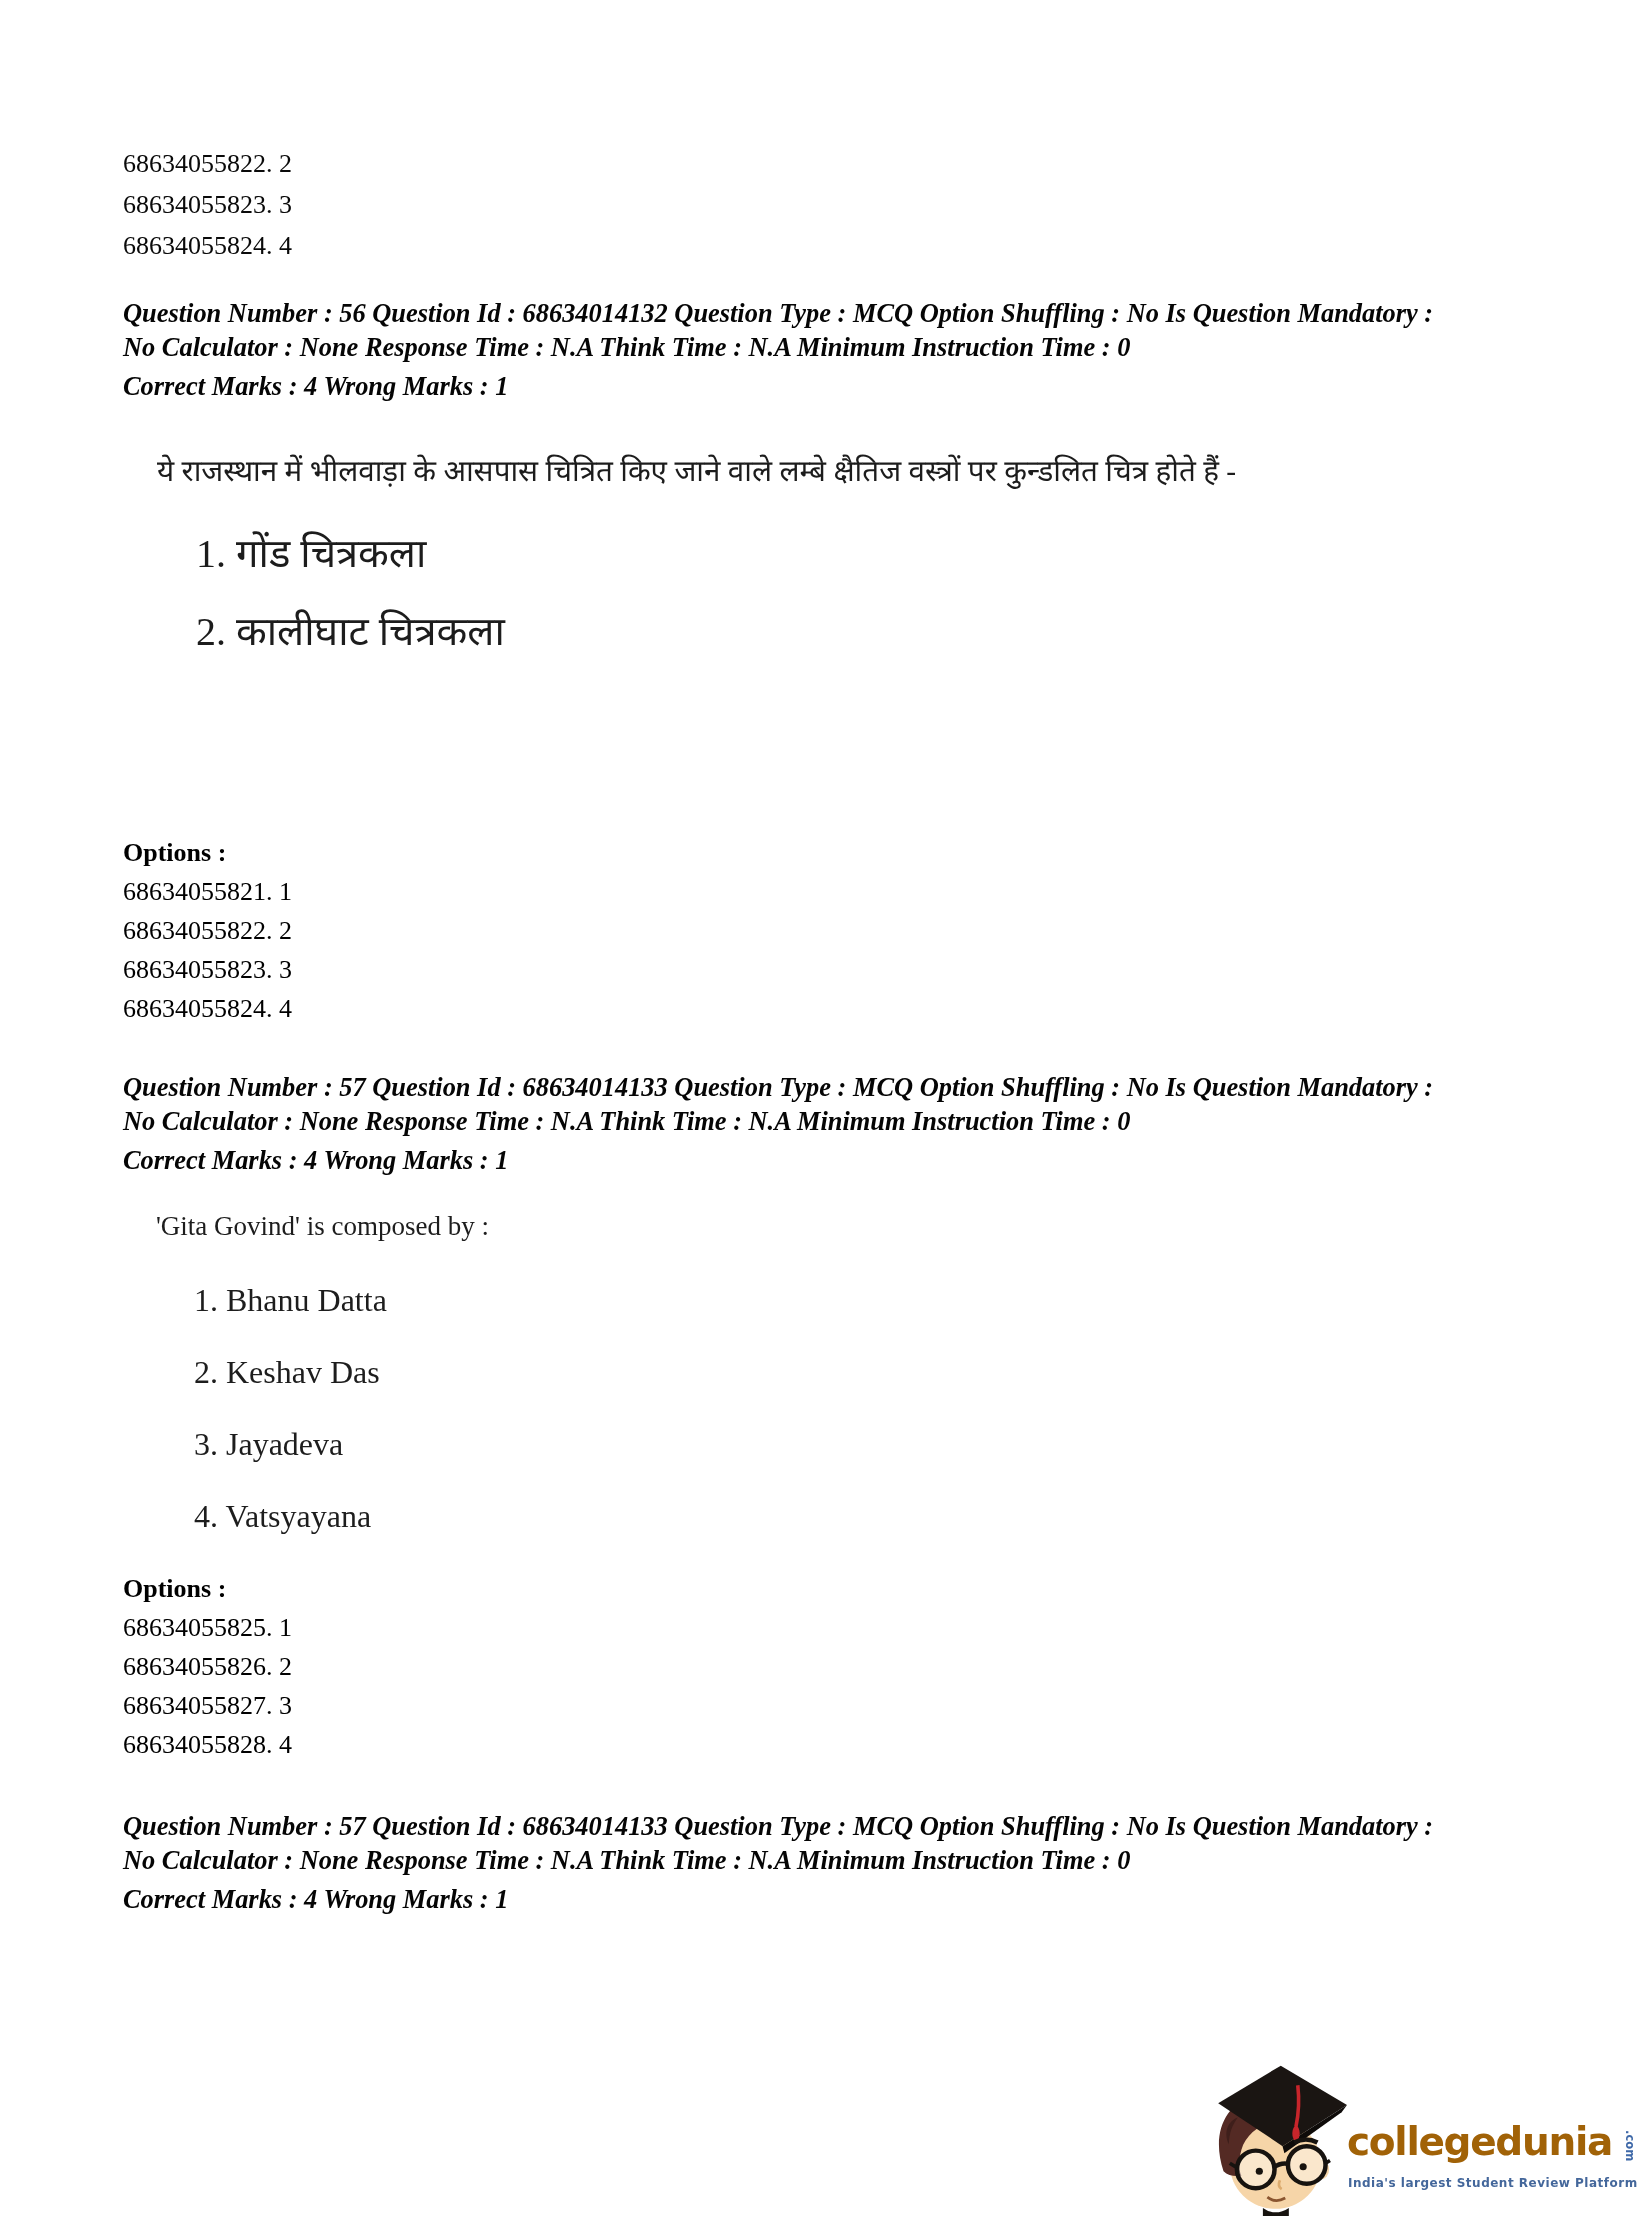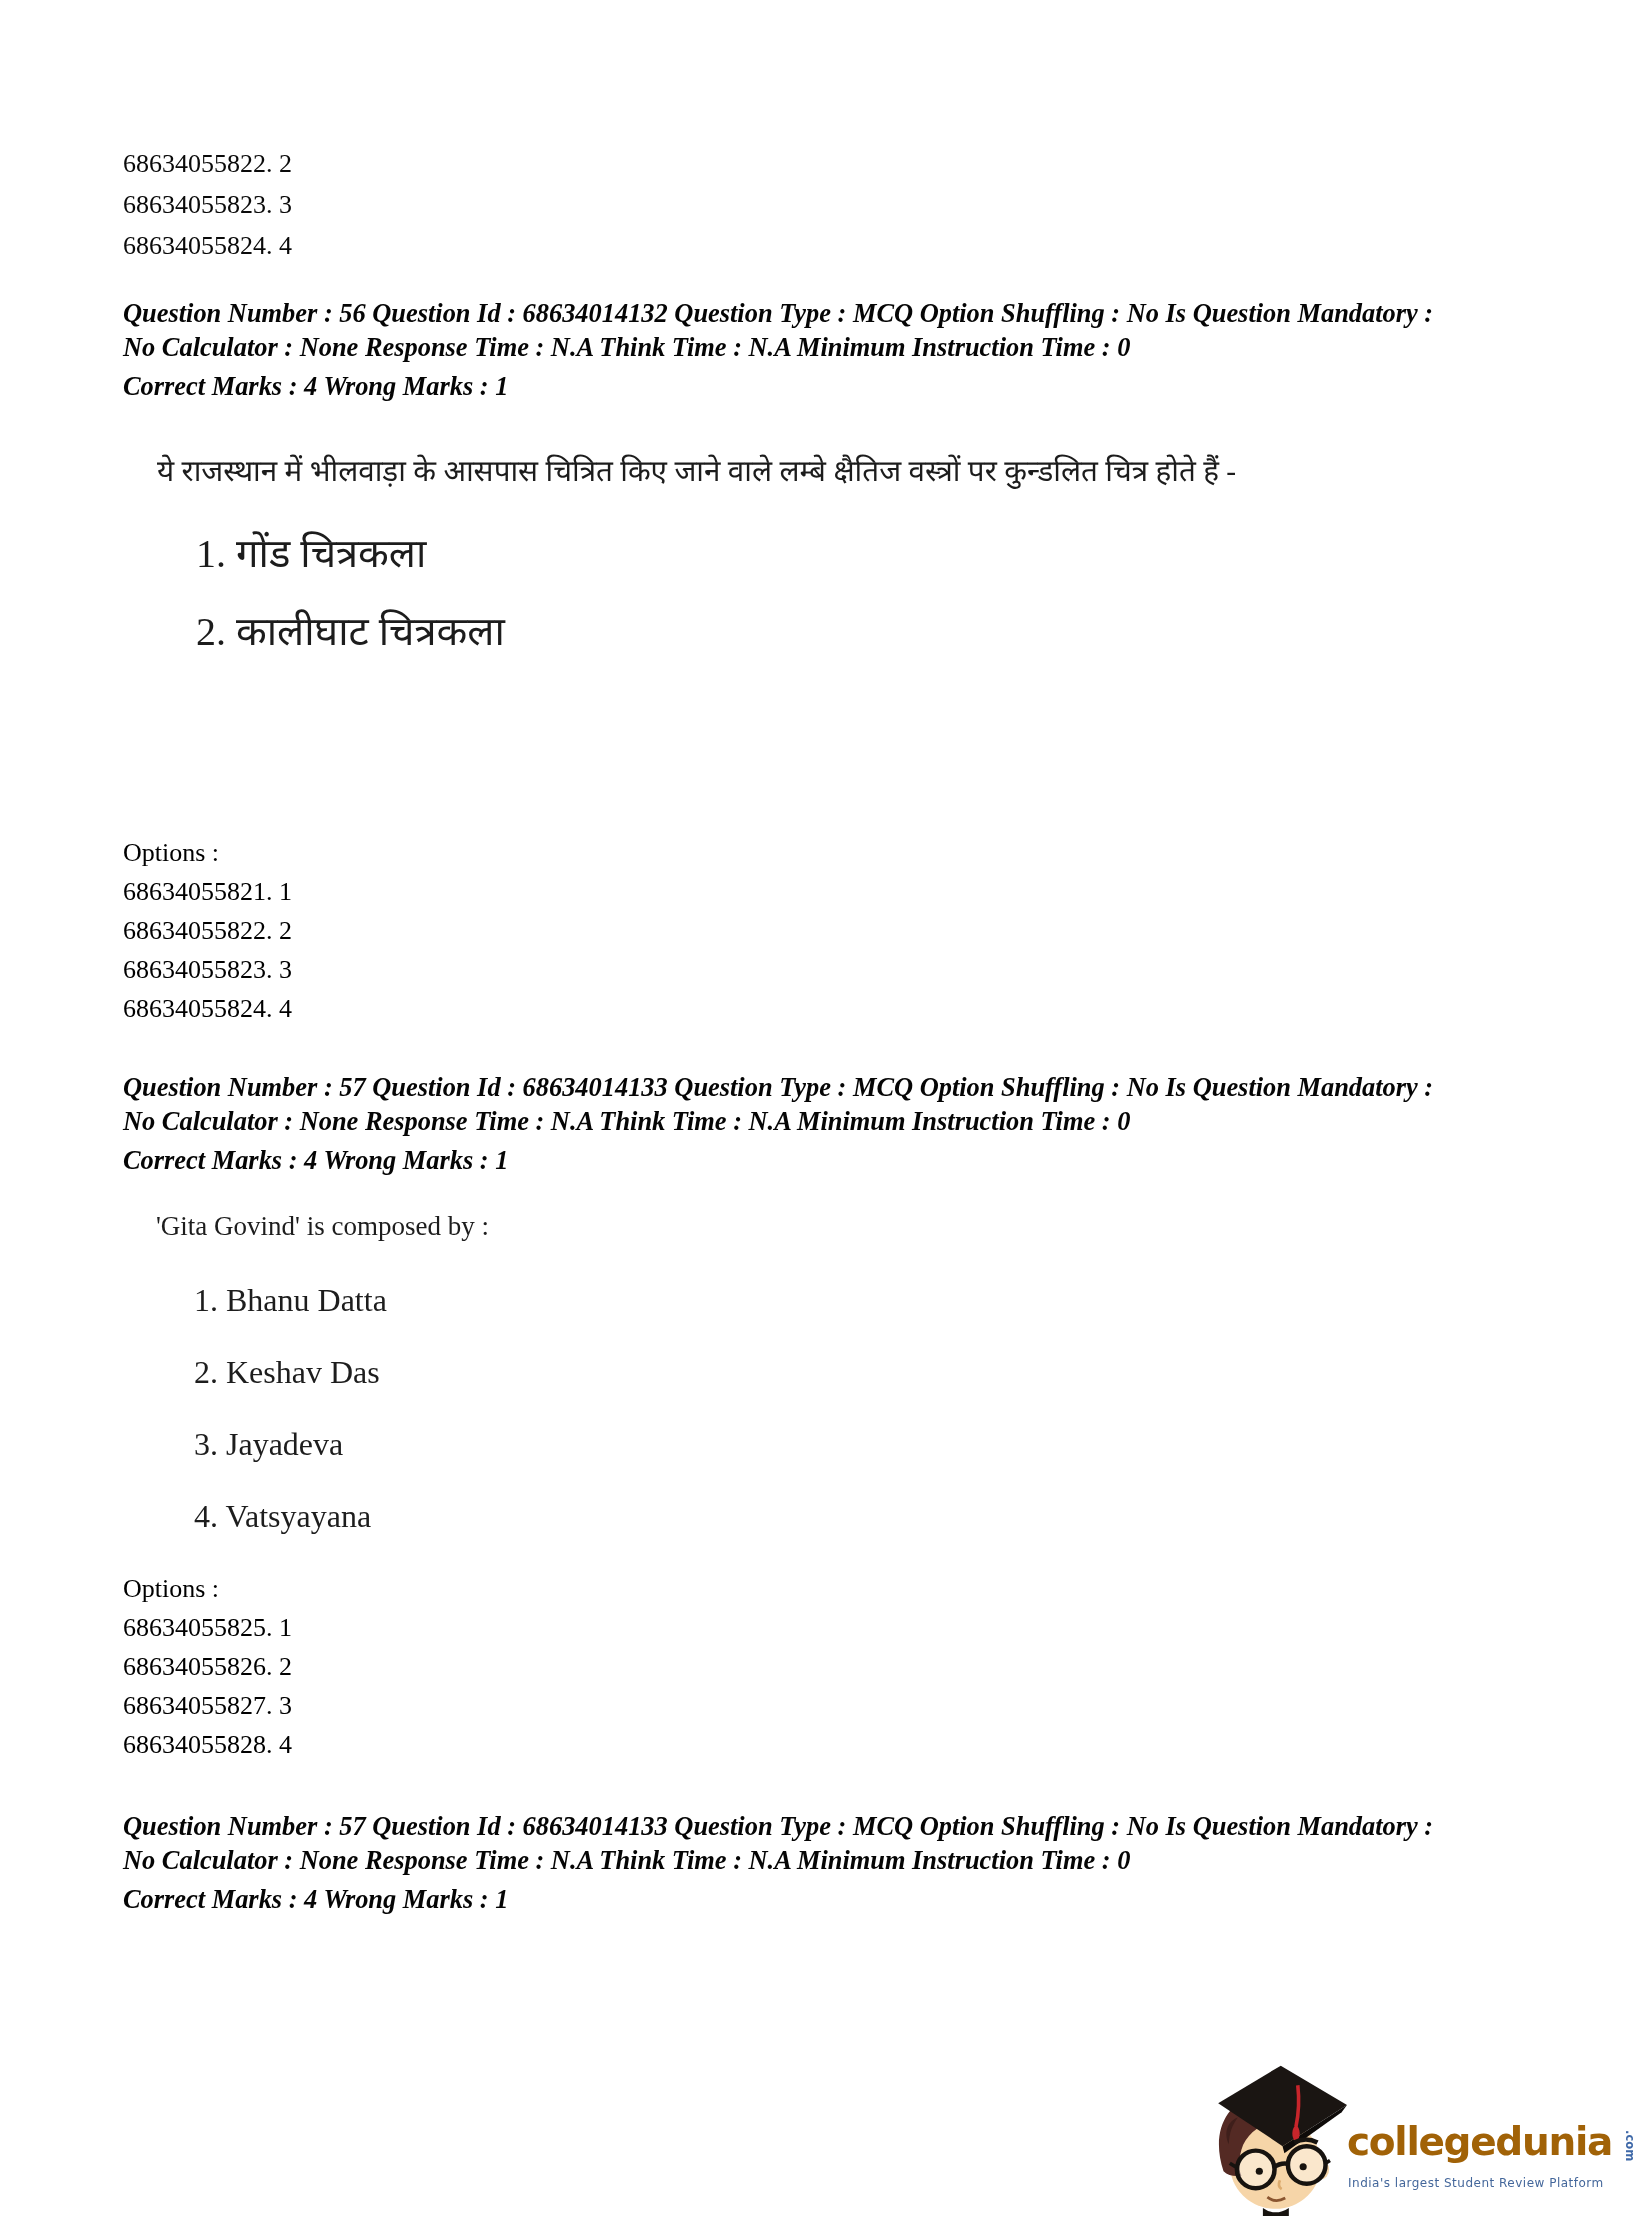--- a/index.html
+++ b/index.html
@@ -18,39 +18,39 @@
   
   .hdr { font-weight: bold; font-size: 26.4px; line-height: 34px; color: #050505; width: 1451px; font-style: italic; }
   .marks { margin-top: 4.5px; }
   
   .qtext-hi { font-size: 29.6px; color: #1c1c1c; margin-top: 6px; }
   .choice-hi { font-size: 40px; color: #1c1c1c; height: 78px; }
   .qtext-en { font-size: 27px; color: #1d1d1d; }
   .choice-en { font-size: 32px; color: #1d1d1d; height: 72px; }
   
   .optblock div { line-height: 39px; font-size: 26px; }
-  .optblock .lbl { font-weight: normal; }
+  .optblock .lbl { font-weight: bold; }
   
   .logo { width: 433px; height: 158px; }
   .brand {
     position: absolute; left: 136px; top: 59px;
     font-family: "DejaVu Sans", "Liberation Sans", sans-serif;
     font-weight: bold; font-size: 39px; letter-spacing: -1.3px;
     color: #a16207;
   }
   .tld {
     position: absolute; left: 412px; top: 70px;
     font-family: "DejaVu Sans", "Liberation Sans", sans-serif;
     font-weight: bold; font-size: 11.6px; color: #3e68a8;
     writing-mode: vertical-rl;
   }
   .tagline {
     position: absolute; left: 137px; top: 116px;
     font-family: "DejaVu Sans", "Liberation Sans", sans-serif;
-    font-weight: normal; font-size: 12px; letter-spacing: 0.5px;
+    font-weight: bold; font-size: 12px; letter-spacing: 0.5px;
     color: #44679b;
   }
 </style>
 </head>
 <body>
 
 <div>
 
   <div class="abs doc rows-45" style="left:123px; top:143px;">
     <div>68634055822. 2</div>

